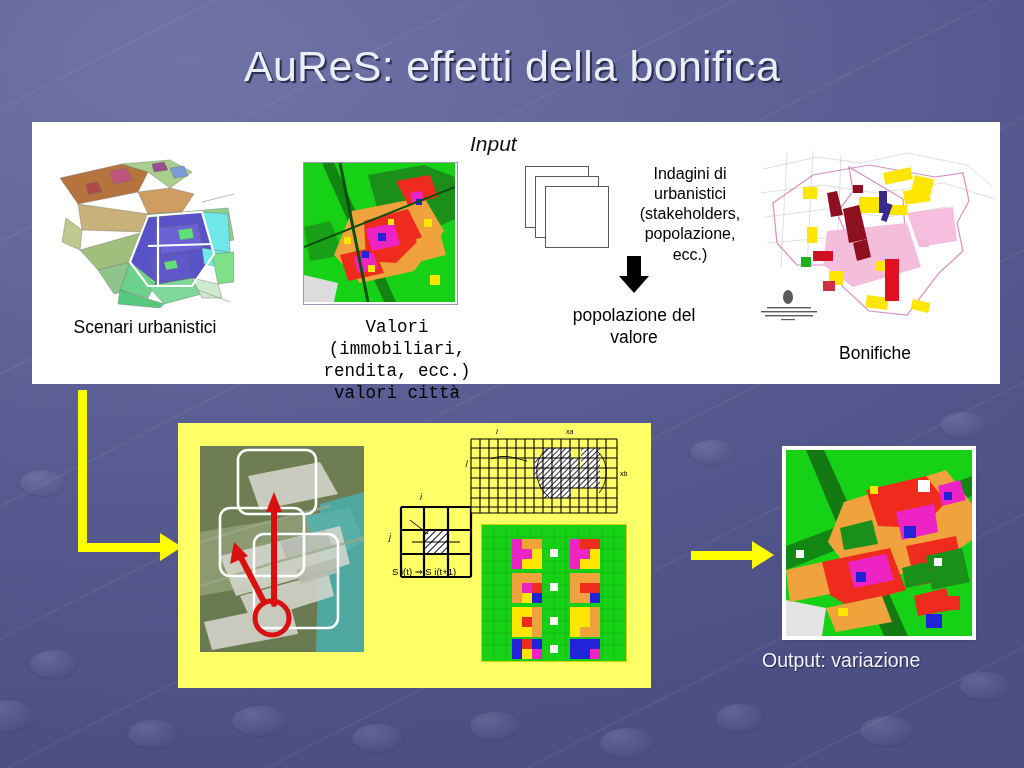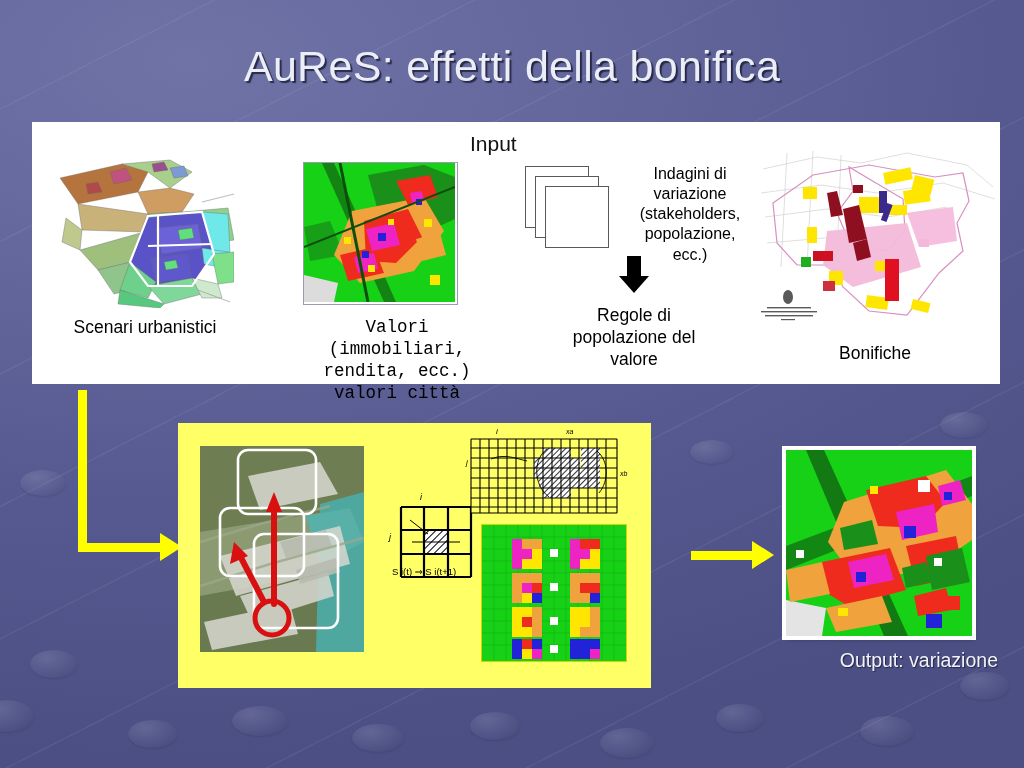--- a/index.html
+++ b/index.html
@@ -24,21 +24,21 @@
     box-shadow:0 1px 2px rgba(0,0,0,0.10);pointer-events:none;}
 
   
   .title{position:absolute;left:0;top:42px;width:1024px;text-align:center;
     font-size:43px;color:#eceef7;letter-spacing:.3px;
     text-shadow:2px 2px 1px rgba(20,20,45,.75);}
 
   
   .white-panel{position:absolute;left:32px;top:122px;width:968px;height:262px;
     background:#ffffff;}
-  .panel-title{position:absolute;left:470px;top:132px;font-size:21px;color:#111;}
+  .panel-title{position:absolute;left:470px;top:132px;font-size:21px;color:#111;font-style:italic;}
 
   .thumb{position:absolute;overflow:hidden;}
   .cap{position:absolute;text-align:center;font-size:17.5px;color:#000;line-height:1.26;}
 
   
   .t1{left:52px;top:158px;width:182px;height:150px;background:#fff;}
 
   
   .t2{left:303px;top:162px;width:153px;height:141px;background:#fff;border:1px solid #9a9ab5;}
 
@@ -61,21 +61,21 @@
   .mesh-i{position:absolute;left:496px;top:427px;font-size:8px;font-style:italic;color:#000;}
   .mesh-j{position:absolute;left:466px;top:458px;font-size:8px;font-style:italic;color:#000;}
   .mesh-xa{position:absolute;left:566px;top:428px;font-size:7px;font-style:italic;color:#000;}
   .mesh-xb{position:absolute;left:620px;top:470px;font-size:7px;font-style:italic;color:#000;}
 
   .ca{position:absolute;left:481px;top:524px;width:144px;height:136px;background:#17d117;border:1px solid #d4d400;}
 
   
   .outmap{position:absolute;left:786px;top:450px;width:186px;height:186px;background:#fff;
     box-shadow:0 0 0 4px #ffffff, 2px 3px 5px rgba(0,0,0,.35);overflow:hidden;}
-  .out-cap{position:absolute;left:762px;top:648px;width:236px;text-align:right;font-size:19.5px;color:#f2f2f8;line-height:1.25;
+  .out-cap{position:absolute;left:762px;top:648px;width:236px;text-align:left;font-size:19.5px;color:#f2f2f8;line-height:1.25;
     text-shadow:1px 1px 1px rgba(20,20,45,.7);}
 
   
   .ya-v{position:absolute;left:78px;top:390px;width:9px;height:162px;background:#ffff00;}
   .ya-h{position:absolute;left:78px;top:543px;width:86px;height:9px;background:#ffff00;}
   .ya-head{position:absolute;left:160px;top:533px;width:0;height:0;
     border-top:14px solid transparent;border-bottom:14px solid transparent;border-left:22px solid #ffff00;}
   .yr-h{position:absolute;left:691px;top:551px;width:64px;height:9px;background:#ffff00;}
   .yr-head{position:absolute;left:752px;top:541px;width:0;height:0;
     border-top:14px solid transparent;border-bottom:14px solid transparent;border-left:22px solid #ffff00;}
@@ -186,30 +186,29 @@
   </div>
 
   <div>
     <div class="page" style="left:525px;top:166px;"></div>
     <div class="page" style="left:535px;top:176px;"></div>
     <div class="page" style="left:545px;top:186px;"></div>
   </div>
 
   <div class="cap" style="left:615px;top:164px;width:150px;font-size:16px;">
     <div>Indagini di</div>
-    <div>variazione</div>
+    <div>urbanistici</div>
     <div>(stakeholders,</div>
     <div>popolazione,</div>
     <div>ecc.)</div>
   </div>
 
   <div class="blk-arrow"></div>
 
   <div class="cap" style="left:550px;top:304px;width:168px;">
-    <div>Regole di</div>
     <div>popolazione del</div>
     <div>valore</div>
   </div>
 
   <div class="thumb t4">
     <svg viewBox="0 0 243 175" width="243" height="175">
       <rect width="243" height="175" fill="#ffffff"></rect>
       <g stroke="#c9c9c9" stroke-width="0.6" fill="none">
         <path d="M6,22 L60,10 L104,16 L150,6 L210,18 L236,40"></path>
         <path d="M4,46 L64,38 L120,46 L186,36 L238,52"></path>

